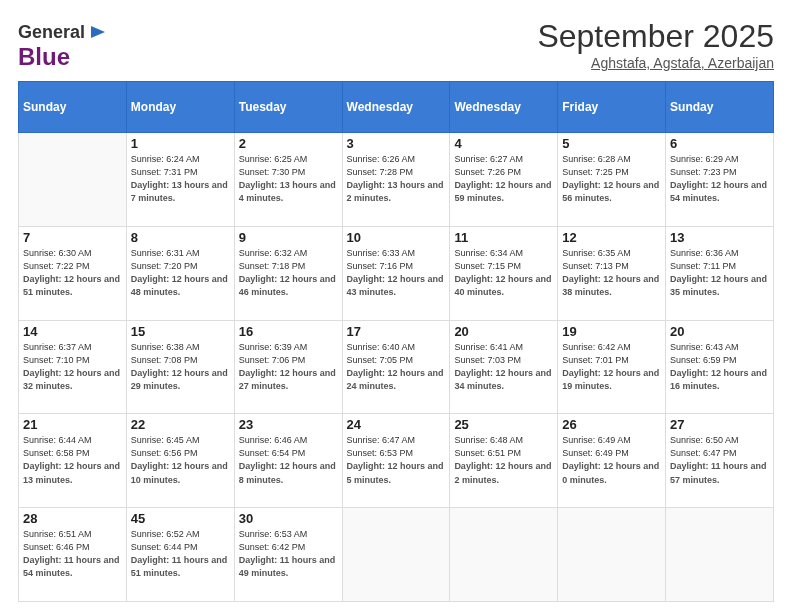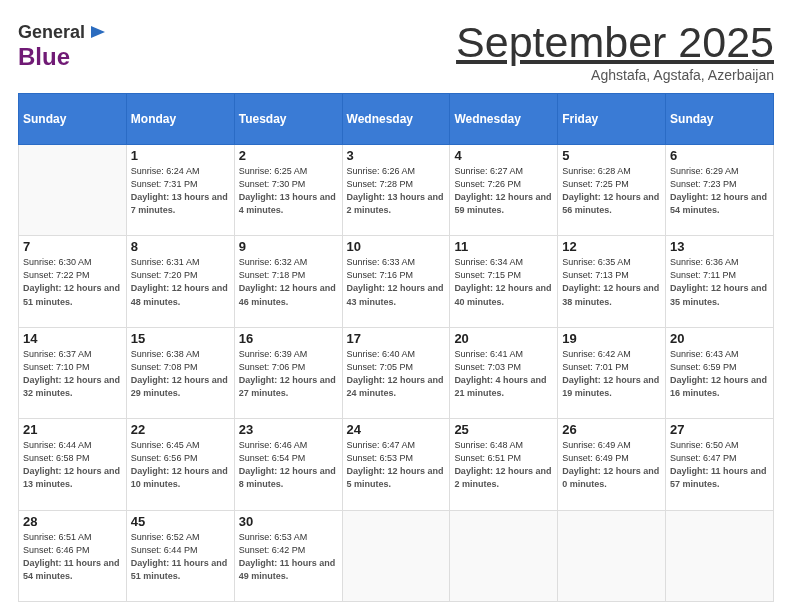--- a/index.html
+++ b/index.html
@@ -42,28 +42,28 @@
     }
     .logo-icon {
       width: 22px;
       height: 22px;
       margin-left: 2px;
     }
     .title-block {
       text-align: right;
     }
     .month-title {
-      font-size: 43px;
+      font-size: 32px;
       font-weight: normal;
       color: #333;
-      text-decoration: underline;
     }
     .subtitle {
       font-size: 14px;
       color: #555;
+      text-decoration: underline;
     }
     .calendar {
       flex: 1;
       border: 1px solid #ccc;
       border-collapse: collapse;
       width: 100%;
       table-layout: fixed;
     }
     .calendar th {
       background-color: #3a7bd5;
@@ -206,21 +206,21 @@
           <td>
             <span class="day-number">16</span>
             <div class="day-info">Sunrise: 6:39 AM<br>Sunset: 7:06 PM<br><span class="daylight-label">Daylight: 12 hours and 27 minutes.</span></div>
           </td>
           <td>
             <span class="day-number">17</span>
             <div class="day-info">Sunrise: 6:40 AM<br>Sunset: 7:05 PM<br><span class="daylight-label">Daylight: 12 hours and 24 minutes.</span></div>
           </td>
           <td>
             <span class="day-number">20</span>
-            <div class="day-info">Sunrise: 6:41 AM<br>Sunset: 7:03 PM<br><span class="daylight-label">Daylight: 4 hours and 21 minutes.</span></div>
+            <div class="day-info">Sunrise: 6:41 AM<br>Sunset: 7:03 PM<br><span class="daylight-label">Daylight: 12 hours and 34 minutes.</span></div>
           </td>
           <td>
             <span class="day-number">19</span>
             <div class="day-info">Sunrise: 6:42 AM<br>Sunset: 7:01 PM<br><span class="daylight-label">Daylight: 12 hours and 19 minutes.</span></div>
           </td>
           <td>
             <span class="day-number">20</span>
             <div class="day-info">Sunrise: 6:43 AM<br>Sunset: 6:59 PM<br><span class="daylight-label">Daylight: 12 hours and 16 minutes.</span></div>
           </td>
         </tr>

